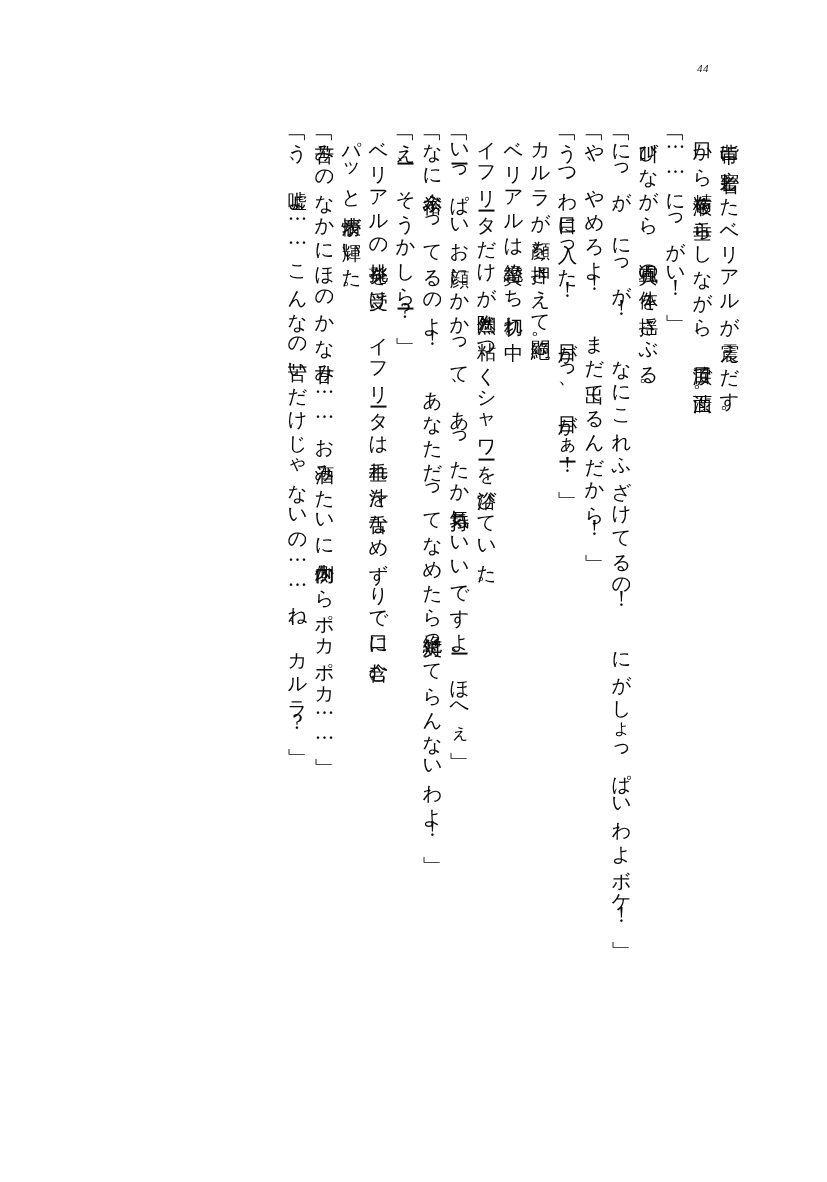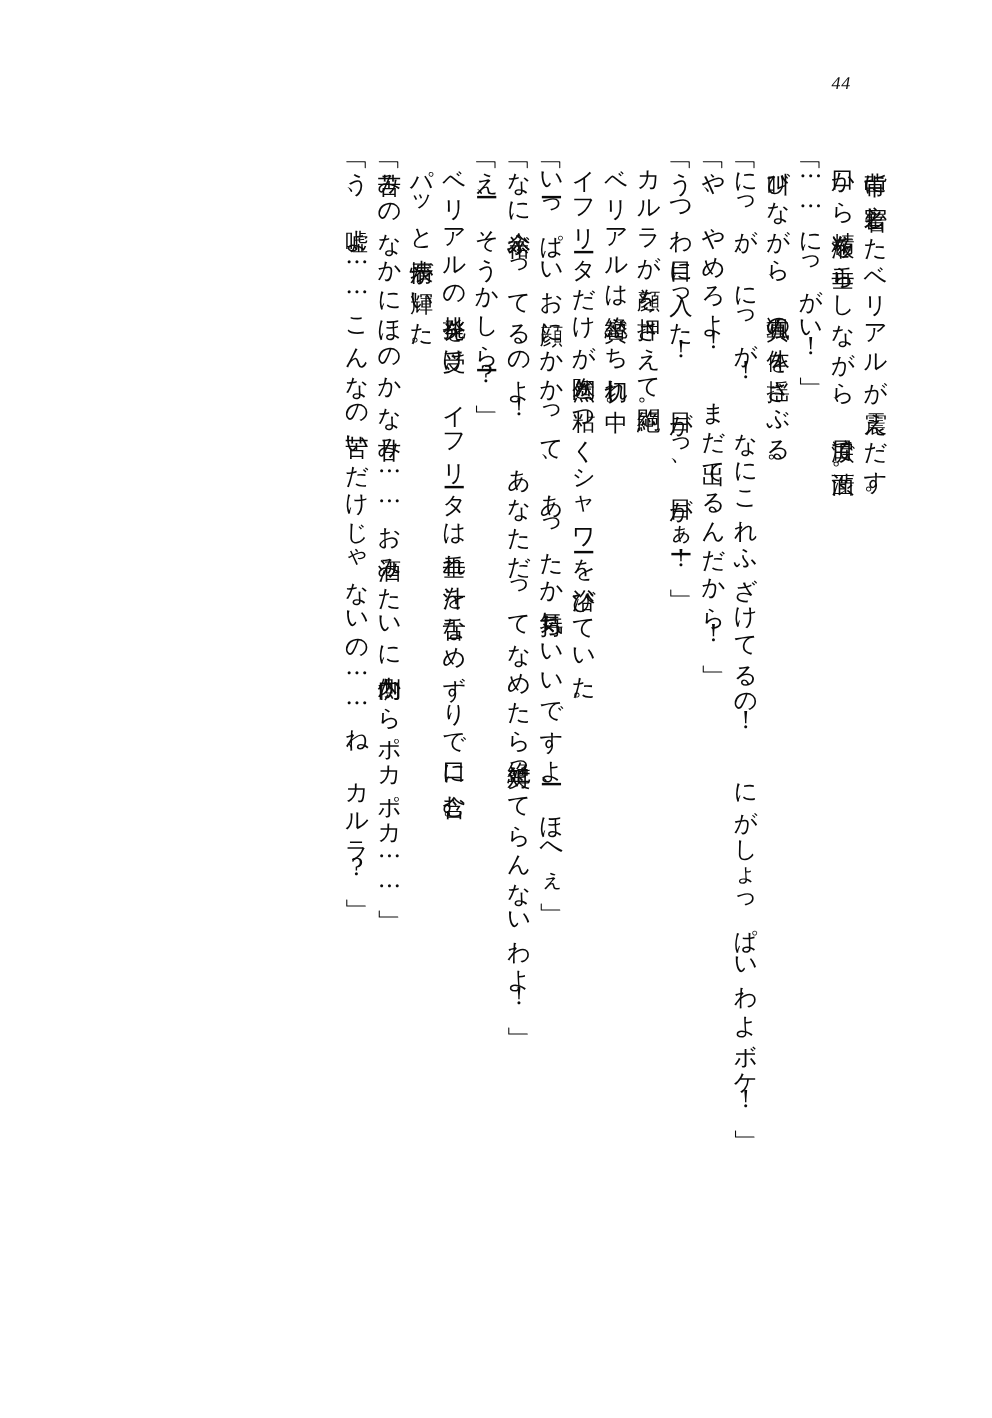--- a/index.html
+++ b/index.html
@@ -18,21 +18,21 @@
     background: #ffffff;
     overflow: hidden;
     box-sizing: border-box;
   }
   .page-number {
     position: absolute;
     top: 62px;
     right: 118px;
     font-family: "Liberation Serif", "DejaVu Serif", serif;
     font-style: italic;
-    font-size: 15px;
+    font-size: 11px;
     letter-spacing: 0.5px;
     color: #111111;
   }
   .text-block {
     position: absolute;
     top: 128px;
     right: 88px;
     height: 940px;
     width: 640px;
     display: flex;

